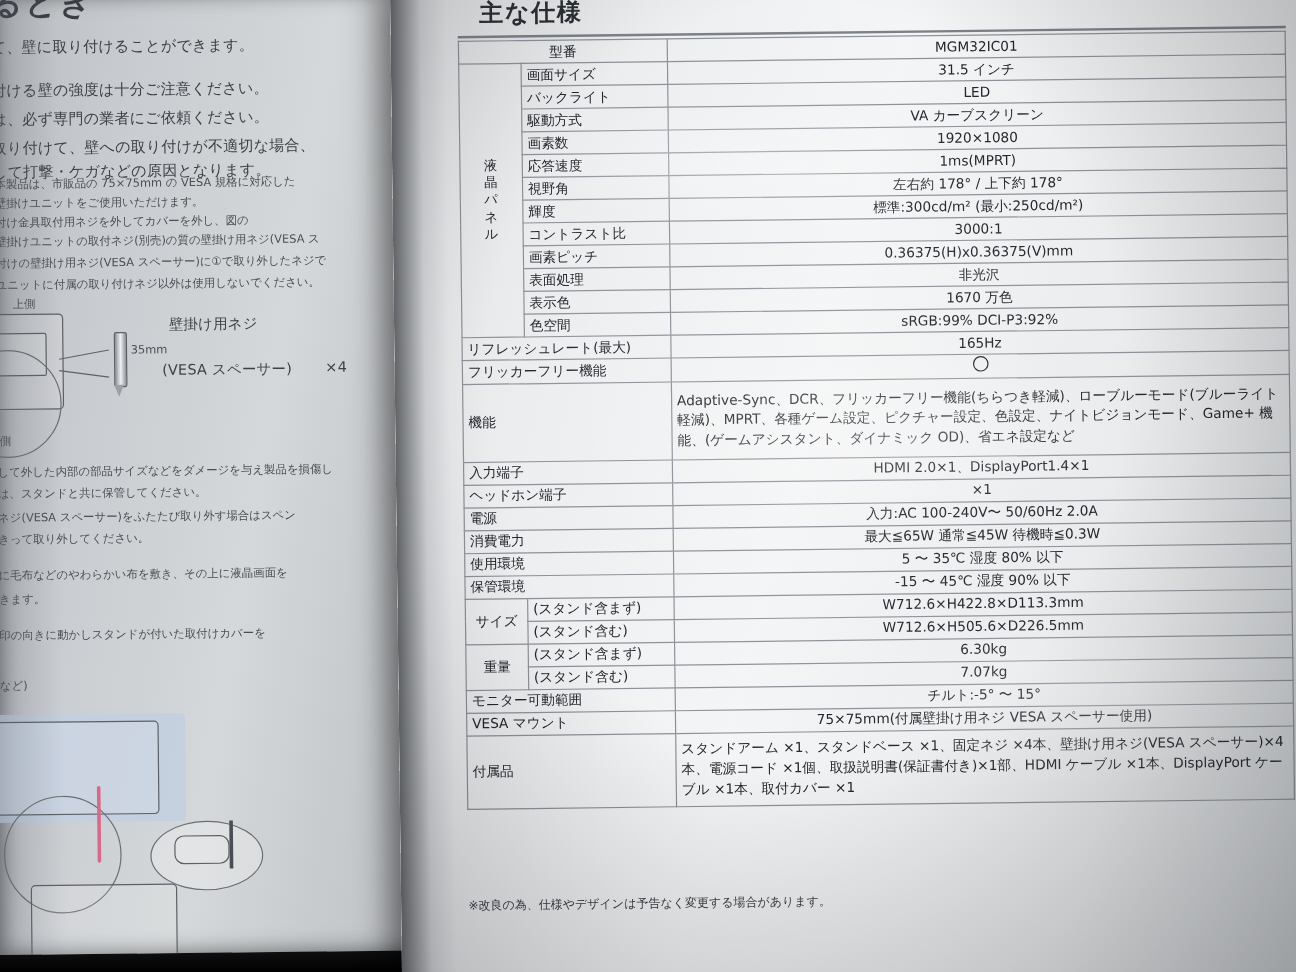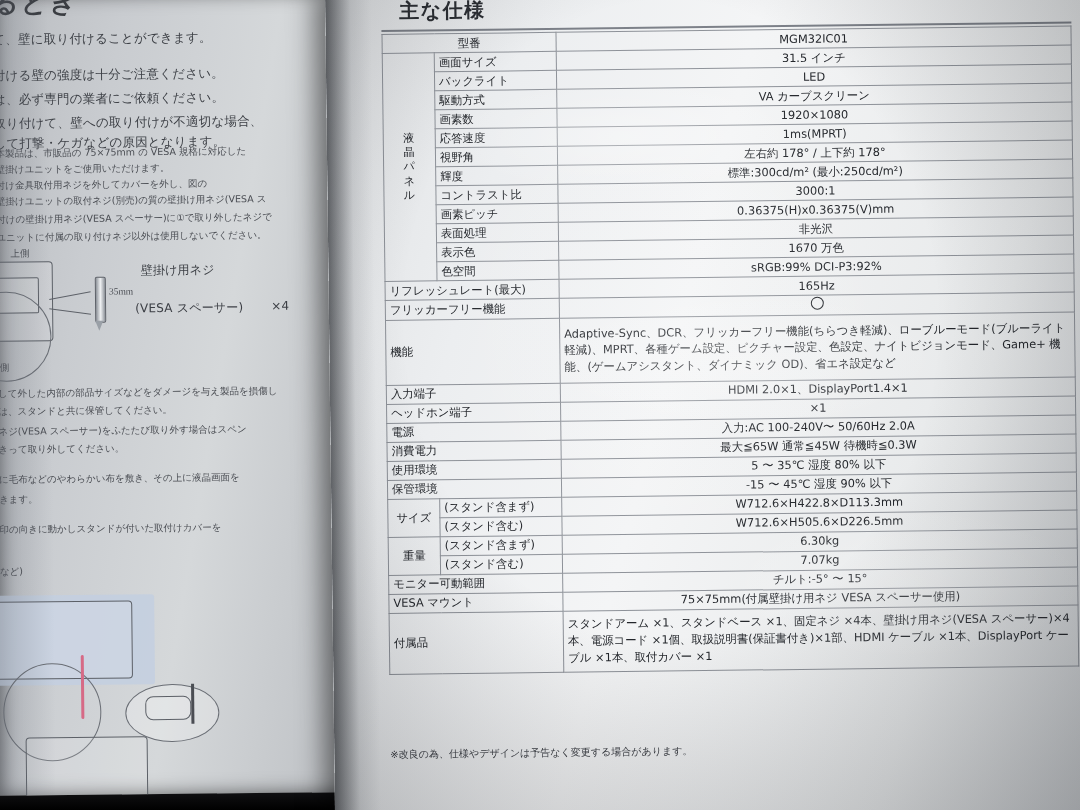--- a/index.html
+++ b/index.html
@@ -236,21 +236,21 @@
 
     <div class="lp-small" style="top:252px;left:20px">上側</div>
 
     <div class="lp-figbox" style="left:-12px; top:266px; width:72px; height:78px;"></div>
     <div class="lp-figbox" style="left:2px; top:282px; width:44px; height:34px; border-radius:2px;"></div>
     <div class="lp-arrowline" style="left:58px; top:300px; width:42px; transform:rotate(-10deg);"></div>
     <div class="lp-arrowline" style="left:58px; top:316px; width:42px; transform:rotate(8deg);"></div>
 
     <div class="lp-screw" style="left:104px; top:282px;"></div>
     <div class="lp-screwtip" style="left:104px; top:326px;"></div>
-    <div class="lp-small" style="left:38px; top:292px; left:118px;font-family:Liberation Serif, serif;">35mm</div>
+    <div class="lp-small" style="left:38px; top:292px; left:118px;">35mm</div>
     <div class="lp-line" style="left:150px; top:268px; font-size:12px;">壁掛け用ネジ</div>
     <div class="lp-line" style="left:144px; top:306px; font-size:12px;">(VESA スペーサー)</div>
     <div class="lp-line" style="left:280px; top:306px; font-size:12px;">×4</div>
 
     <div class="lp-circle" style="left:-30px; top:296px; width:88px; height:88px;"></div>
 
     <div class="lp-small" style="top:366px; left:8px;">側</div>
 
     <div class="lp-small" style="top:392px">して外した内部の部品サイズなどをダメージを与え製品を損傷し</div>
     <div class="lp-small" style="top:410px">は、スタンドと共に保管してください。</div>

